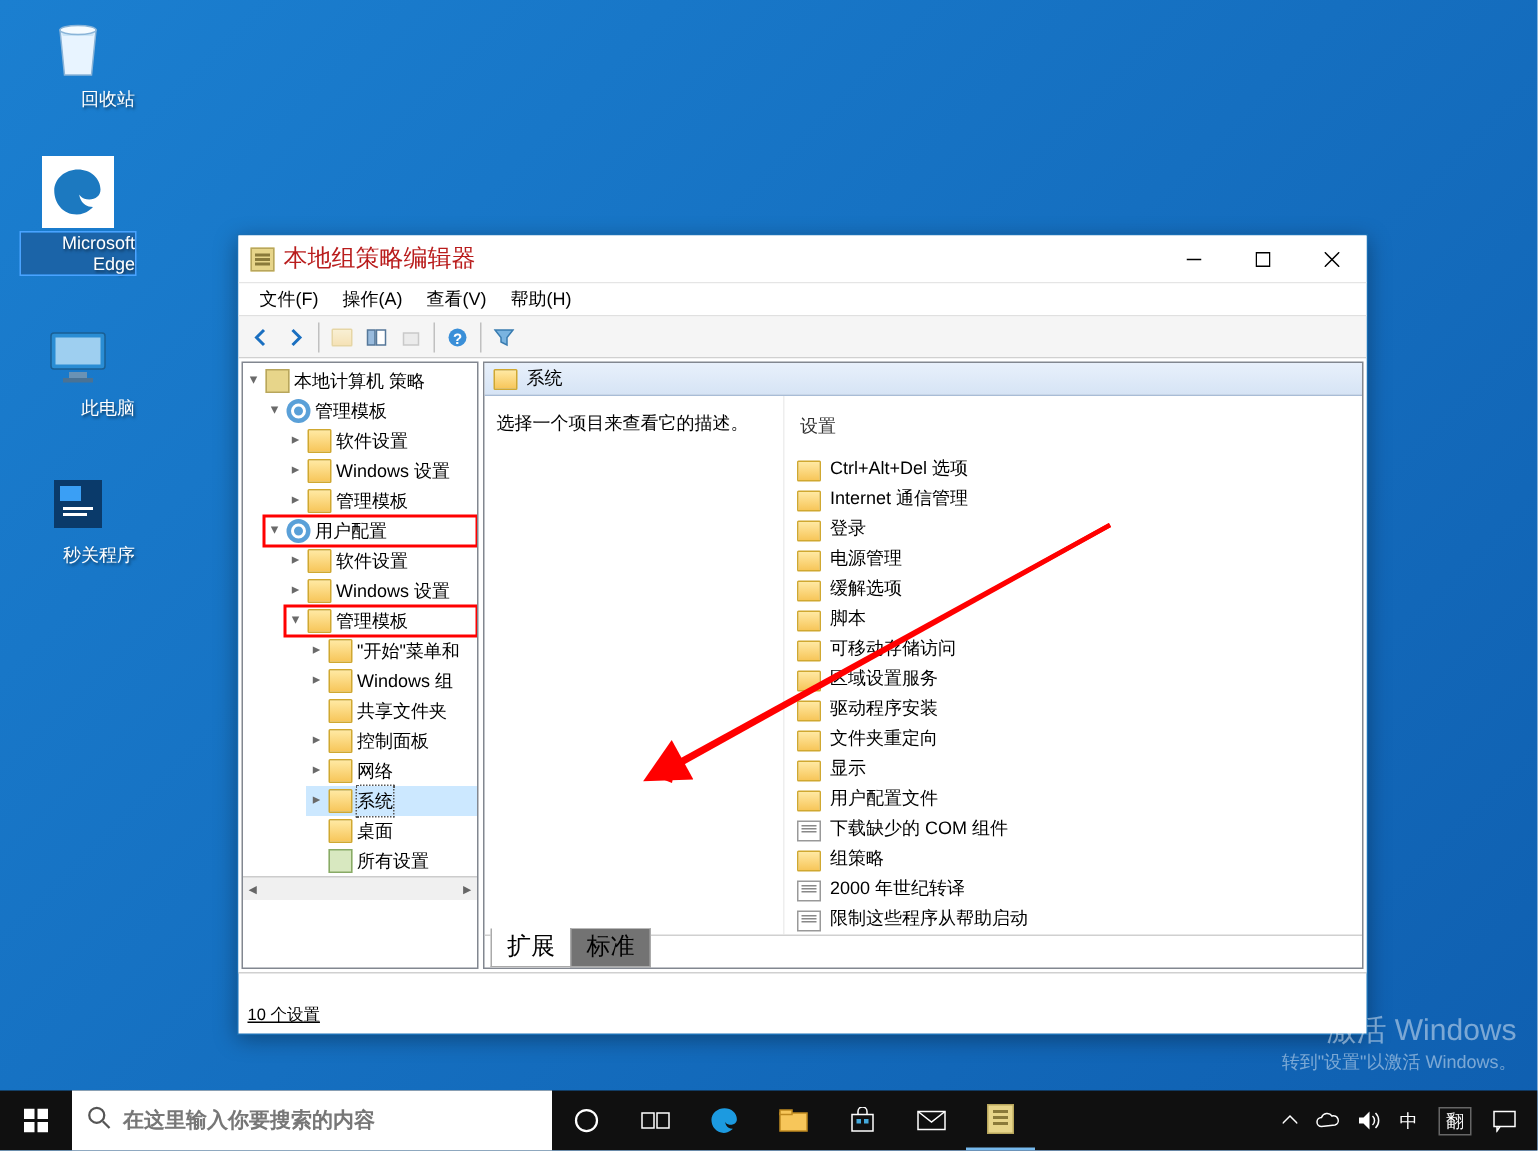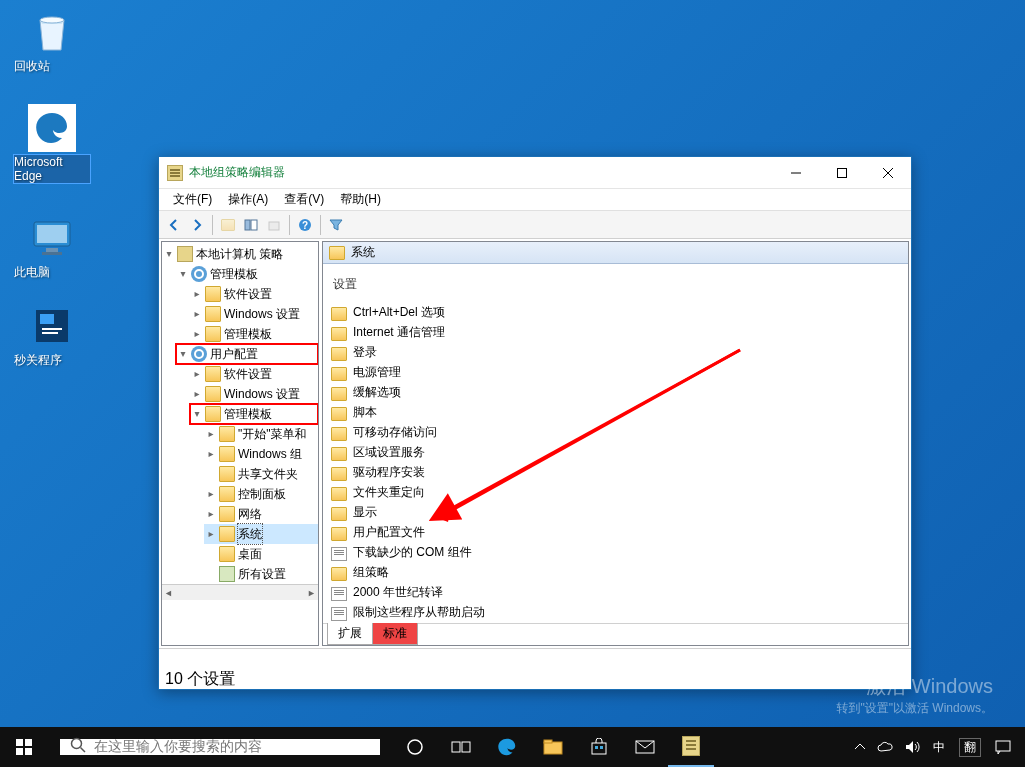--- a/index.html
+++ b/index.html
@@ -1,30 +1,30 @@
 <!DOCTYPE html>
 <html><head>
 <meta charset="utf-8">
 <style>
 * { box-sizing: border-box; margin: 0; padding: 0; font-family: "Microsoft YaHei", "Segoe UI", sans-serif; }
 html, body { width: 1025px; height: 767px; overflow: hidden; }
 body { background: linear-gradient(135deg, #1b7fd0 0%, #0f5fb0 100%); position: relative; }
 
 
-.desktop-icon { position: absolute; width: 76px; text-align: left; color: #fff; font-size: 12px; cursor: pointer; }
+.desktop-icon { position: absolute; width: 76px; text-align: right; color: #fff; font-size: 12px; cursor: pointer; }
 .desktop-icon .icon { width: 48px; height: 48px; margin: 0 auto 3px; }
 .desktop-icon .lbl { text-shadow: 1px 1px 2px rgba(0,0,0,.5); line-height: 14px; display:block;}
 .desktop-icon.sel .lbl{ background:#1b64a8; outline:1px solid #4aa3ff; }
 
 
 .window { position: absolute; left: 158px; top: 156px; width: 754px; height: 534px; background: #fff; border: 1px solid #1a6fb5; box-shadow: 0 3px 14px rgba(0,0,0,.35); display:flex; flex-direction:column;}
 .titlebar { height: 32px; background: #fff; border-bottom: 1px solid #e5e5e5; display: flex; align-items: center; padding-left: 8px; }
 .titlebar .ticon { width: 16px; height: 16px; background: #e7d58a; border: 1px solid #b8a65c; margin-right: 6px; position:relative;}
 .titlebar .ticon::after{content:"";position:absolute;left:2px;top:3px;right:2px;height:2px;background:#8a7a3a;box-shadow:0 3px 0 #8a7a3a,0 6px 0 #8a7a3a;}
-.titlebar .title { font-size: 12px; color: #15803d; flex: 1; }
+.titlebar .title { font-size: 16px; color: #b91c1c; flex: 1; }
 .titlebar .winbtns { display:flex; }
 .titlebar .winbtn { width: 46px; height: 31px; display:flex; align-items:center; justify-content:center; color:#000; cursor:pointer;}
 .winbtn svg{width:10px;height:10px;}
 
 .menubar { height: 22px; background: #fff; display: flex; align-items: center; padding-left: 6px; font-size: 12px; border-bottom:1px solid #e0e0e0;}
 .menubar .mitem { padding: 2px 8px; cursor: pointer; }
 
 .toolbar { height: 28px; background: #f5f5f5; border-bottom: 1px solid #d0d0d0; display: flex; align-items: center; padding: 0 4px; gap:1px;}
 .tbtn { width: 22px; height: 22px; display:flex; align-items:center; justify-content:center; border:1px solid transparent; cursor:pointer;}
 .tsep { width:1px; height:20px; background:#c0c0c0; margin:0 3px;}
@@ -53,40 +53,40 @@
 .path-header .folder-icon{width:16px;height:14px;margin-right:6px;}
 .content{ flex:1; display:flex; overflow:hidden;}
 .desc-col{ width:200px; padding:10px 8px; font-size:12px; border-right:1px solid #eee;}
 .list-col{ flex:1; overflow-y:auto; overflow-x:scroll; padding:4px 0; position:relative;}
 .list-head{font-size:12px; color:#333; padding:8px 10px;}
 .file-item{ display:flex; align-items:flex-end; height:20px; padding-left:8px; font-size:12px; cursor:pointer; white-space:nowrap;}
 .file-item .fi-icon{ width:16px;height:14px; margin-right:6px; flex:0 0 16px;}
 .doc-icon{background:#fff;border:1px solid #999;position:relative;}
 .doc-icon::after{content:"";position:absolute;left:2px;top:2px;right:2px;height:1px;background:#888;box-shadow:0 2px 0 #888,0 4px 0 #888;}
 
-.tabs-footer{ height:22px; border-top:1px solid #d0d0d0; display:flex; align-items:flex-end; font-size:12px; padding-left:4px;}
-.ftab{ padding:2px 10px; border:1px solid #aaa; border-top:none; background:#ef4444; margin-right:-1px; cursor:pointer;}
+.tabs-footer{ height:22px; border-top:1px solid #d0d0d0; display:flex; align-items:flex-end; font-size:16px; padding-left:4px;}
+.ftab{ padding:2px 10px; border:1px solid #aaa; border-top:none; background:#737373; margin-right:-1px; cursor:pointer;}
 .ftab.active{background:#fff;}
 
 .tree-scroll{ height:16px; border-top:1px solid #ccc; display:flex; justify-content:space-between; align-items:center; font-size:9px; color:#666; padding:0 2px; background:#f0f0f0;}
-.status{ height:20px; border-top:1px solid #d0d0d0; font-size:16px; padding:20px 6px;}
-
-
-.watermark{position:absolute; right:32px; bottom:50px; text-align:right; color:rgba(255,255,255,.45); pointer-events:none;}
+.status{ height:20px; border-top:1px solid #d0d0d0; font-size:11px; padding:20px 6px;text-decoration:underline;}
+
+
+.watermark{position:absolute; right:14px; bottom:50px; text-align:right; color:rgba(255,255,255,.45); pointer-events:none;}
 .watermark .l1{font-size:20px;}
 .watermark .l2{font-size:12px;}
 
 
 .arrow-annot{position:absolute; pointer-events:none;}
 
 
 .taskbar { position:absolute; left:0; right:0; bottom:0; height:40px; background:#101010; display:flex; align-items:stretch; color:#fff;}
 .start-btn{ width:48px; display:flex; align-items:center; justify-content:center; cursor:pointer;}
 .start-btn svg{width:16px;height:16px;}
-.search-box{ flex:0 0 320px; background:#fff; display:flex; align-items:center; padding:0 10px; margin:12px; cursor:text;}
+.search-box{ flex:0 0 320px; background:#fff; display:flex; align-items:center; padding:0 10px; margin:0; cursor:text;font-weight:bold;}
 .search-box .sicon{color:#555;margin-right:8px;}
 .search-box .prompt{font-size:14px;color:#777;}
 .task-icons{ display:flex; align-items:center;}
 .ticonbtn{ width:46px; height:40px; display:flex; align-items:center; justify-content:center; cursor:pointer;}
 .ticonbtn.active{border-bottom:2px solid #76b9ed;}
 .systray{ margin-left:auto; display:flex; align-items:center; padding-right:2px;}
 .tray-item{ padding:0 6px; height:40px; display:flex; align-items:center; font-size:12px; cursor:pointer;}
 .clock{ text-align:center; line-height:14px; font-size:12px; padding:0 8px;}
 .showdesk{width:6px; border-left:1px solid #444;}
 .ime-box{ border:1px solid #666; padding:0 4px; font-size:12px; margin:0 2px;}
@@ -112,21 +112,21 @@
 </div>
 <div class="desktop-icon" style="left:14px;top:214px;">
   <div class="icon"><svg viewBox="0 0 48 48">
         <rect x="6" y="8" width="36" height="24" rx="2" fill="#2a8dd4" stroke="#1a5f94"></rect>
         <rect x="9" y="11" width="30" height="18" fill="#9ecff0"></rect>
         <rect x="18" y="34" width="12" height="4" fill="#6a92b4"></rect>
         <rect x="14" y="38" width="20" height="3" fill="#4a7294"></rect>
       </svg></div>
   <span class="lbl">此电脑</span>
 </div>
-<div class="desktop-icon" style="left:14px;top:302px;">
+<div class="desktop-icon" style="left:14px;top:312px;">
   <div class="icon"><svg viewBox="0 0 48 48">
         <rect x="8" y="8" width="32" height="32" fill="#0a3a6a"></rect>
         <rect x="12" y="12" width="14" height="10" fill="#3a9ff5"></rect>
         <rect x="14" y="26" width="20" height="2" fill="#fff"></rect>
         <rect x="14" y="30" width="16" height="2" fill="#fff"></rect>
       </svg></div>
   <span class="lbl">秒关程序</span>
 </div>
 
 <div class="window">
@@ -303,20 +303,23 @@
           <span>►</span>
         </div>
     </div>
 
     <div class="right-pane">
       <div class="path-header">
         <span class="folder-icon"></span>
         <span>系统</span>
       </div>
       <div class="content">
+        <div class="desc-col">
+          <span>选择一个项目来查看它的描述。</span>
+        </div>
         <div class="list-col">
           <div class="list-head">设置</div>
           <div id="file-list">
               <div class="file-item">
                 <span class="fi-icon folder-icon"></span>
                 <span>Ctrl+Alt+Del 选项</span>
               </div>
               <div class="file-item">
                 <span class="fi-icon folder-icon"></span>
                 <span>Internet 通信管理</span>

